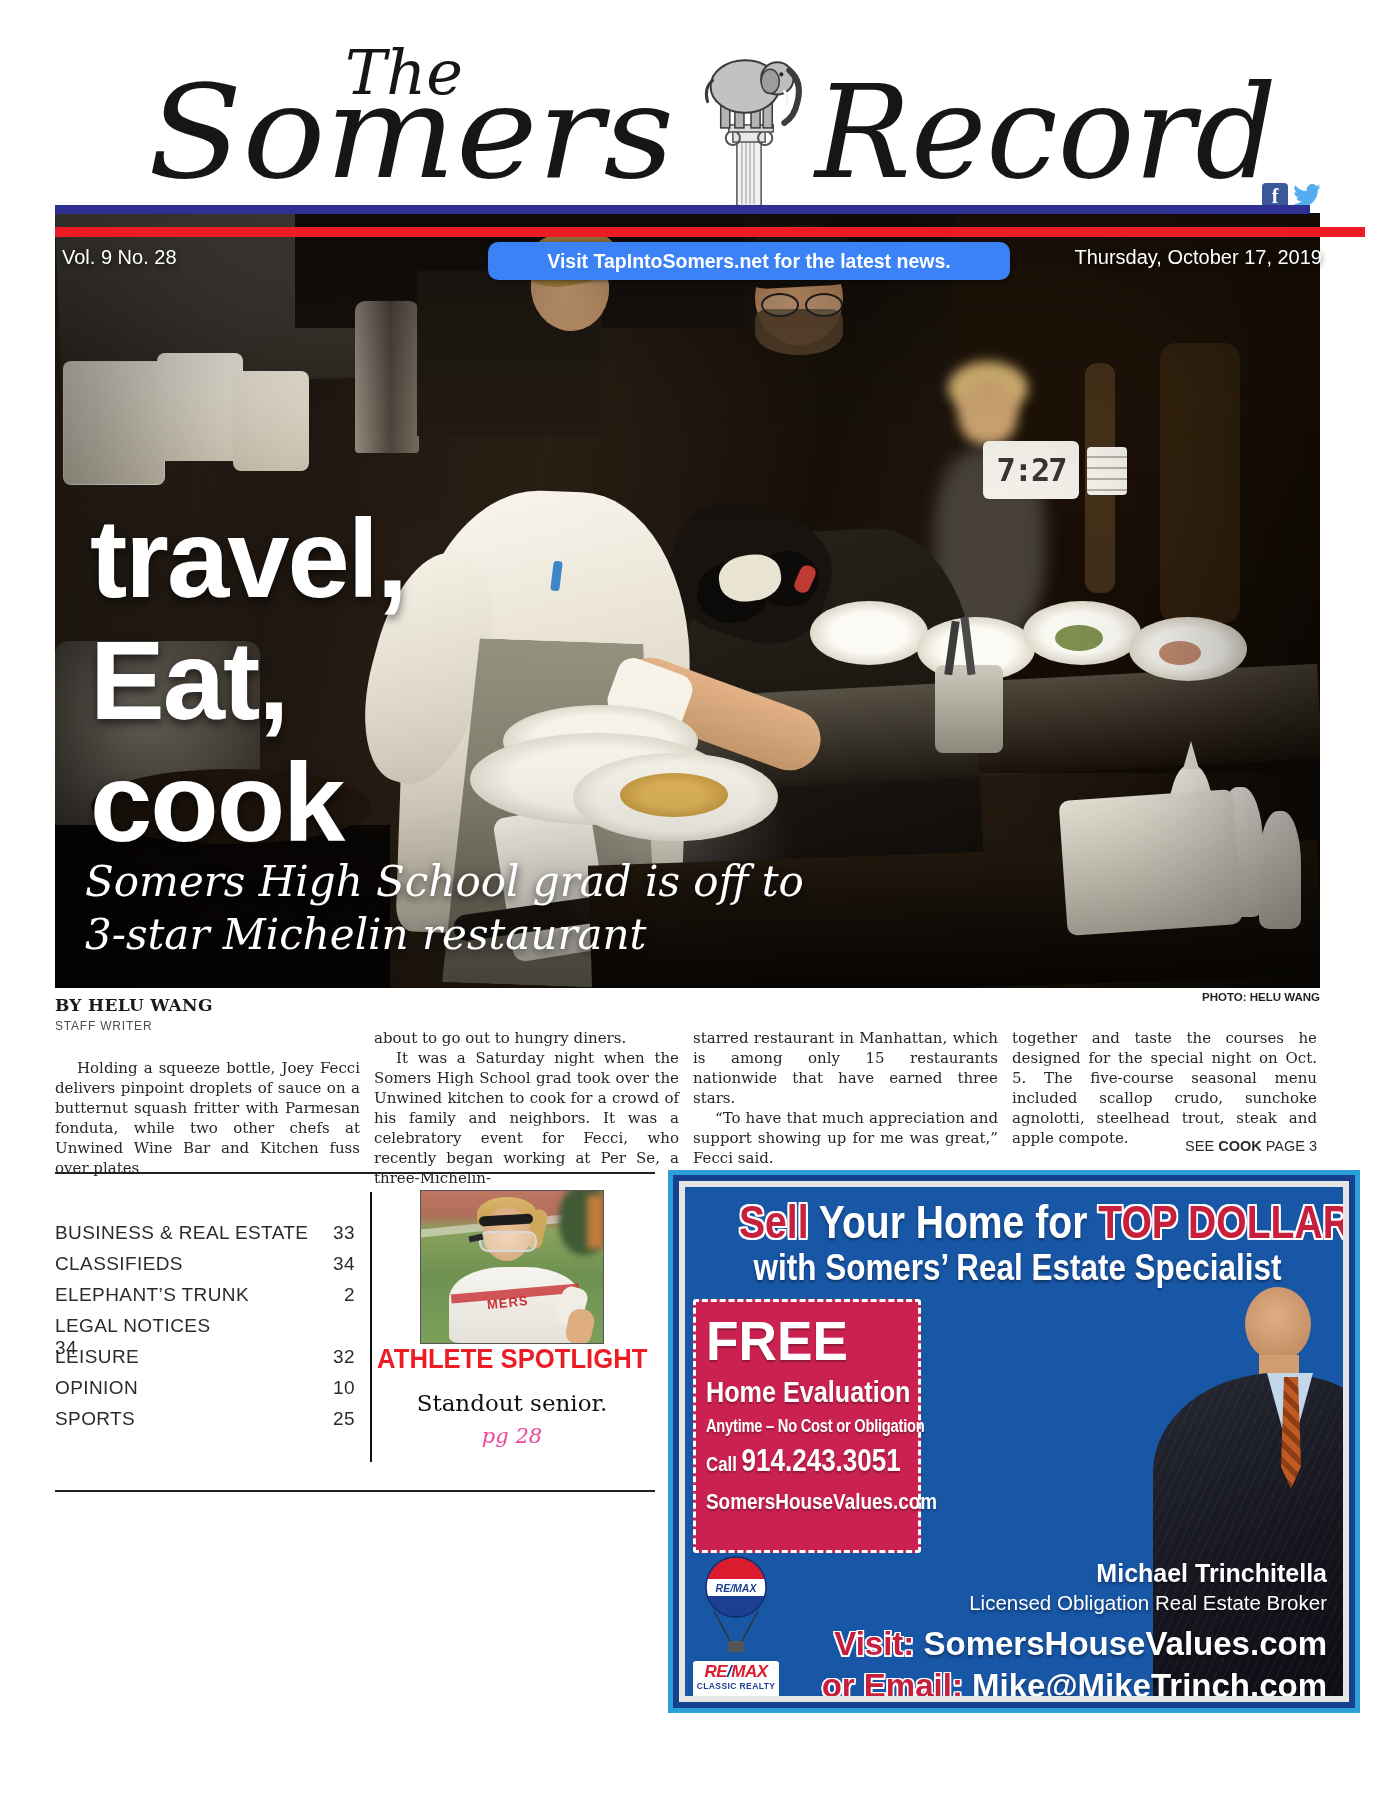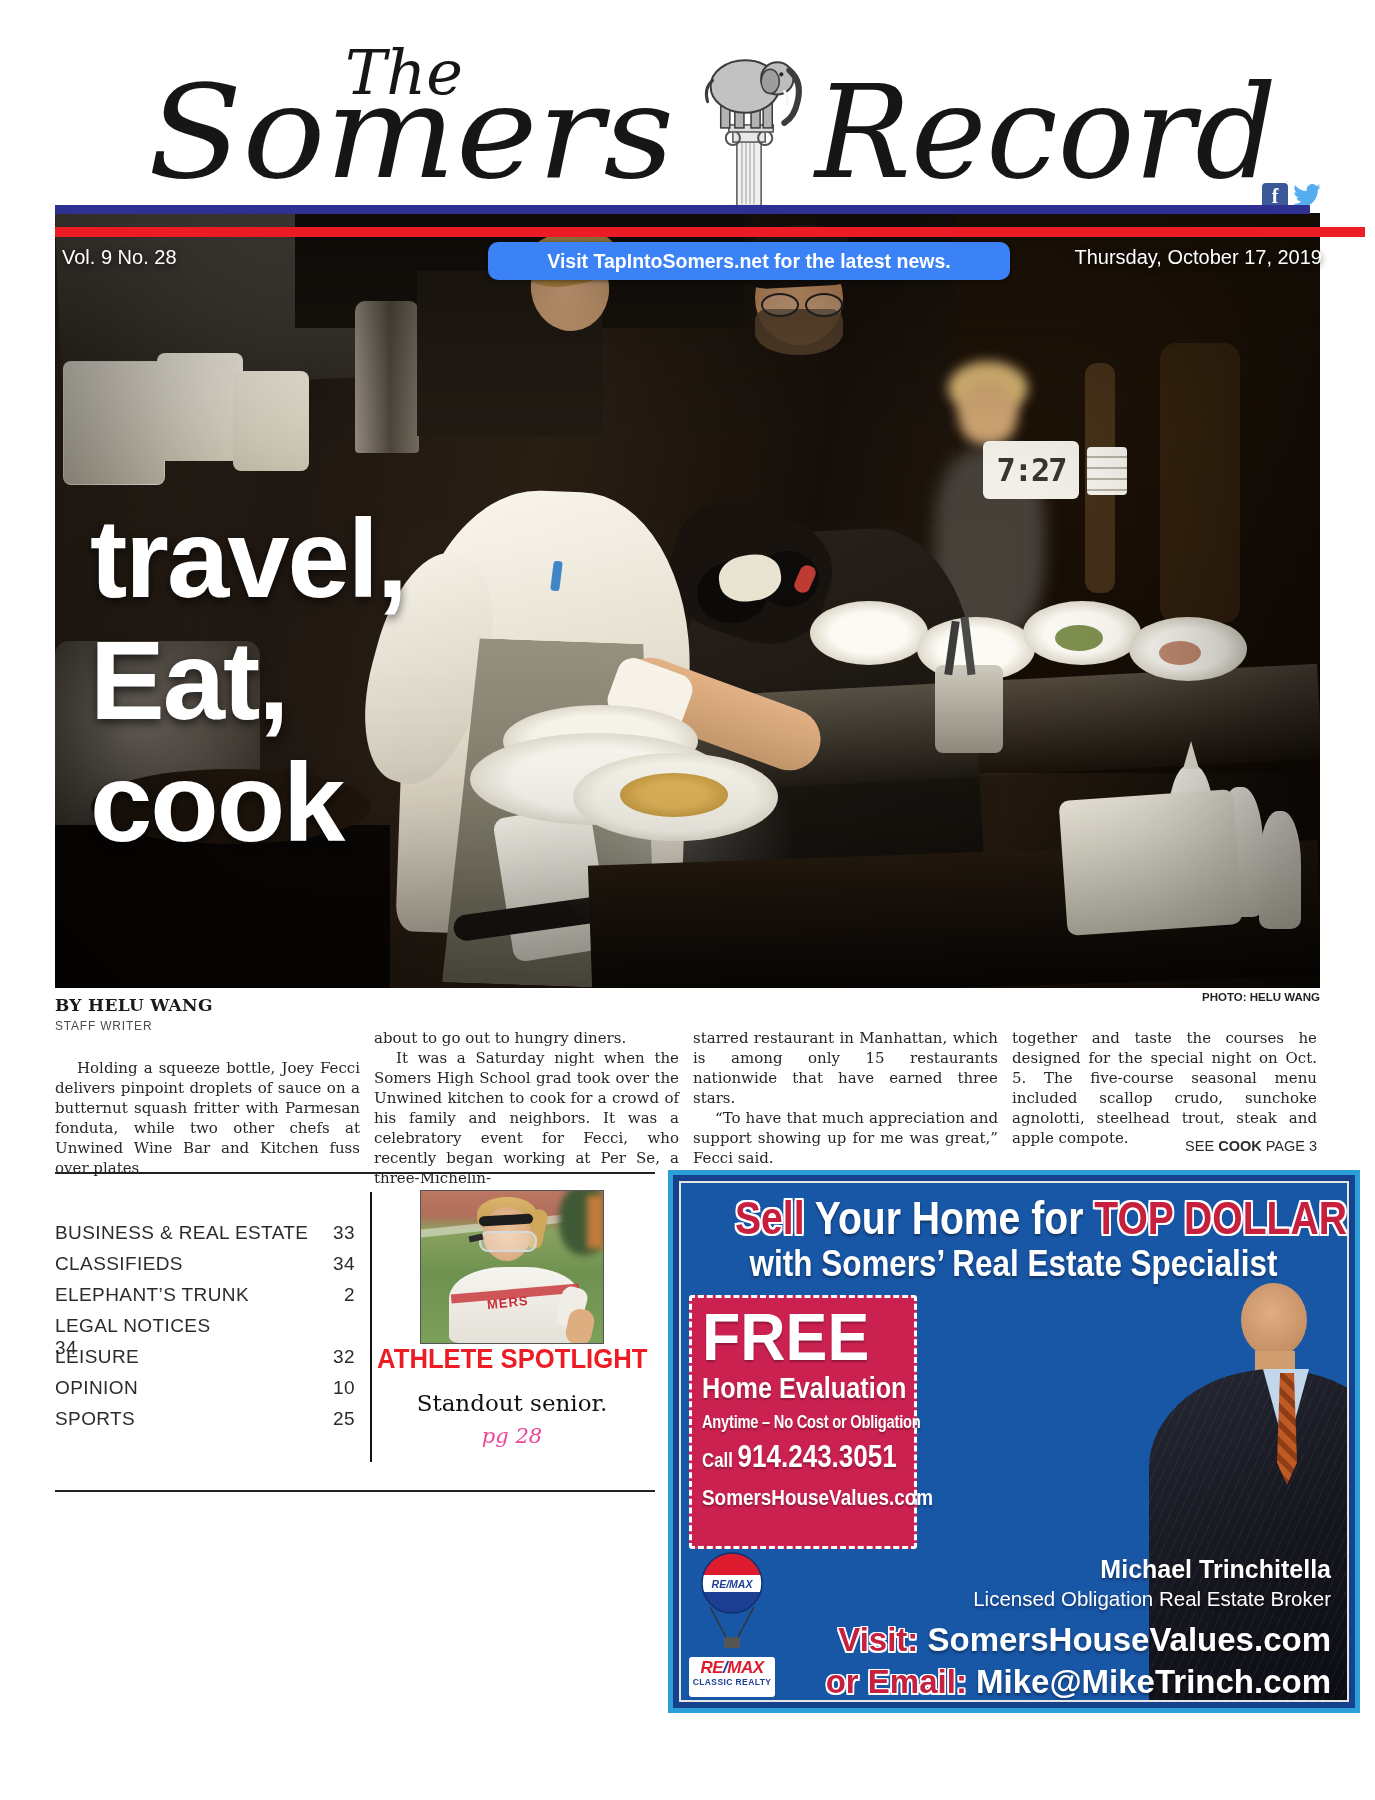--- a/index.html
+++ b/index.html
@@ -154,20 +154,25 @@
     <span style="color:#fff;font-weight:bold;font-size:19.5px;line-height:38px;">Visit TapIntoSomers.net for the latest news.</span>
   </div>
   <div class="abs white-sh" style="left:1022px;top:246px;width:300px;text-align:right;font-size:20px;z-index:5;">Thursday, October 17, 2019</div>
 
   <div class="abs" style="left:90px;top:498px;z-index:5;font-weight:bold;font-size:112px;line-height:122px;
               letter-spacing:-2px;color:#fff;text-shadow:0 4px 10px rgba(0,0,0,.6);">
     <div>travel,</div>
     <div>Eat,</div>
     <div>cook</div>
   </div>
+  <div class="abs serif" style="left:85px;top:855px;z-index:5;font-style:italic;font-size:42px;line-height:53px;
+              color:#fff;text-shadow:0 3px 8px rgba(0,0,0,.7);">
+    <div>Somers High School grad is off to</div>
+    <div>3-star Michelin restaurant</div>
+  </div>
 
   <div class="abs" style="left:55px;top:995px;">
     <div class="serif" style="font-weight:bold;font-size:17px;letter-spacing:.3px;color:#1a1a1a;">BY HELU WANG</div>
     <div style="font-size:12px;letter-spacing:.8px;color:#4d4d4d;margin-top:4px;">STAFF WRITER</div>
   </div>
   <div class="abs" style="left:1020px;top:991px;width:300px;text-align:right;font-weight:bold;font-size:11.5px;color:#231f20;">PHOTO: HELU WANG</div>
 
   <div class="body-col" style="left:374px;top:1028px;">
     <p class="p0">about to go out to hungry diners.</p>
     <p class="pind">It was a Saturday night when the Somers High School grad took over the Unwined kitchen to cook for a crowd of his family and neighbors. It was a celebratory event for Fecci, who recently began working at Per Se, a three-Michelin-</p>
@@ -238,42 +243,42 @@
   </div>
   <div class="abs" style="left:362px;top:1344px;width:300px;text-align:center;">
     <span class="cond-c" style="font-size:27px;font-weight:bold;color:#ed1c24;transform:scaleX(.95);">ATHLETE SPOTLIGHT</span>
   </div>
   <div class="abs serif" style="left:362px;top:1390px;width:300px;text-align:center;font-size:23px;color:#111;">Standout senior.</div>
   <div class="abs serif" style="left:362px;top:1424px;width:300px;text-align:center;font-style:italic;font-size:21px;color:#ec4899;">pg 28</div>
 
   <div class="abs" style="left:55px;top:1490px;width:600px;height:2px;background:#222;"></div>
 
   <div class="abs" style="left:668px;top:1170px;width:692px;height:543px;background:#16418c;border:5px solid #2d9fd8;box-sizing:border-box;">
-    <div class="abs" style="left:6px;top:6px;right:6px;bottom:6px;border:2px solid #e5e5e5;background:#1856a6;overflow:hidden;">
+    <div class="abs" style="left:6px;top:6px;right:6px;bottom:6px;border:6px solid #e5e5e5;background:#1856a6;overflow:hidden;">
 
       <div class="abs" style="left:0;top:8px;width:666px;text-align:center;white-space:nowrap;">
         <span class="cond-c" style="font-size:46px;font-weight:bold;">
           <span class="outline-red">Sell</span><span class="ad-white"> Your Home for </span><span class="outline-red">TOP DOLLAR</span>
         </span>
       </div>
       <div class="abs" style="left:0;top:60px;width:666px;text-align:center;white-space:nowrap;">
         <span class="cond-c ad-white" style="font-size:37px;font-weight:bold;">with Somers’ Real Estate Specialist</span>
       </div>
 
       <div class="abs" style="left:560px;top:100px;width:66px;height:74px;background:radial-gradient(circle at 45% 40%,#e0ad84,#c08a5e 85%);border-radius:50%;"></div>
       <div class="abs" style="left:574px;top:168px;width:40px;height:22px;background:#d19e72;"></div>
       <div class="abs" style="left:468px;top:186px;width:250px;height:331px;border-radius:50% 50% 0 0/30% 30% 0 0;
                   background:repeating-linear-gradient(115deg,rgba(255,255,255,.05) 0 1px,transparent 1px 8px),
                              linear-gradient(150deg,#262834 0%,#14151d 55%,#0b0c12 100%);"></div>
       <div class="abs" style="left:582px;top:186px;width:46px;height:84px;background:#c3d7ea;clip-path:polygon(0 0,100% 0,50% 100%);"></div>
       <div class="abs" style="left:596px;top:190px;width:20px;height:112px;background:repeating-linear-gradient(45deg,#c05a24 0 6px,#8e3d14 6px 12px);
                   clip-path:polygon(15% 0,85% 0,100% 80%,50% 100%,0 80%);"></div>
 
       <div class="abs" style="left:8px;top:112px;width:228px;height:254px;background:#cb2150;border:3px dashed #fff;border-radius:3px;box-sizing:border-box;padding:8px 10px;">
-        <div class="coupon-line" style="font-size:66px;line-height:62px;font-weight:bold;">
+        <div class="coupon-line" style="font-size:56px;line-height:62px;font-weight:bold;">
           <span class="cond" style="transform:scaleX(.95);">FREE</span>
         </div>
         <div class="coupon-line" style="font-size:30px;line-height:40px;font-weight:bold;">
           <span class="cond">Home Evaluation</span>
         </div>
         <div class="coupon-line" style="font-size:17.5px;line-height:28px;font-weight:bold;">
           <span class="cond" style="letter-spacing:-.3px;">Anytime – No Cost or Obligation</span>
         </div>
         <div class="coupon-line" style="line-height:42px;font-weight:bold;">
           <span class="cond"><span style="font-size:20px;">Call </span><span style="font-size:31px;">914.243.3051</span></span>

